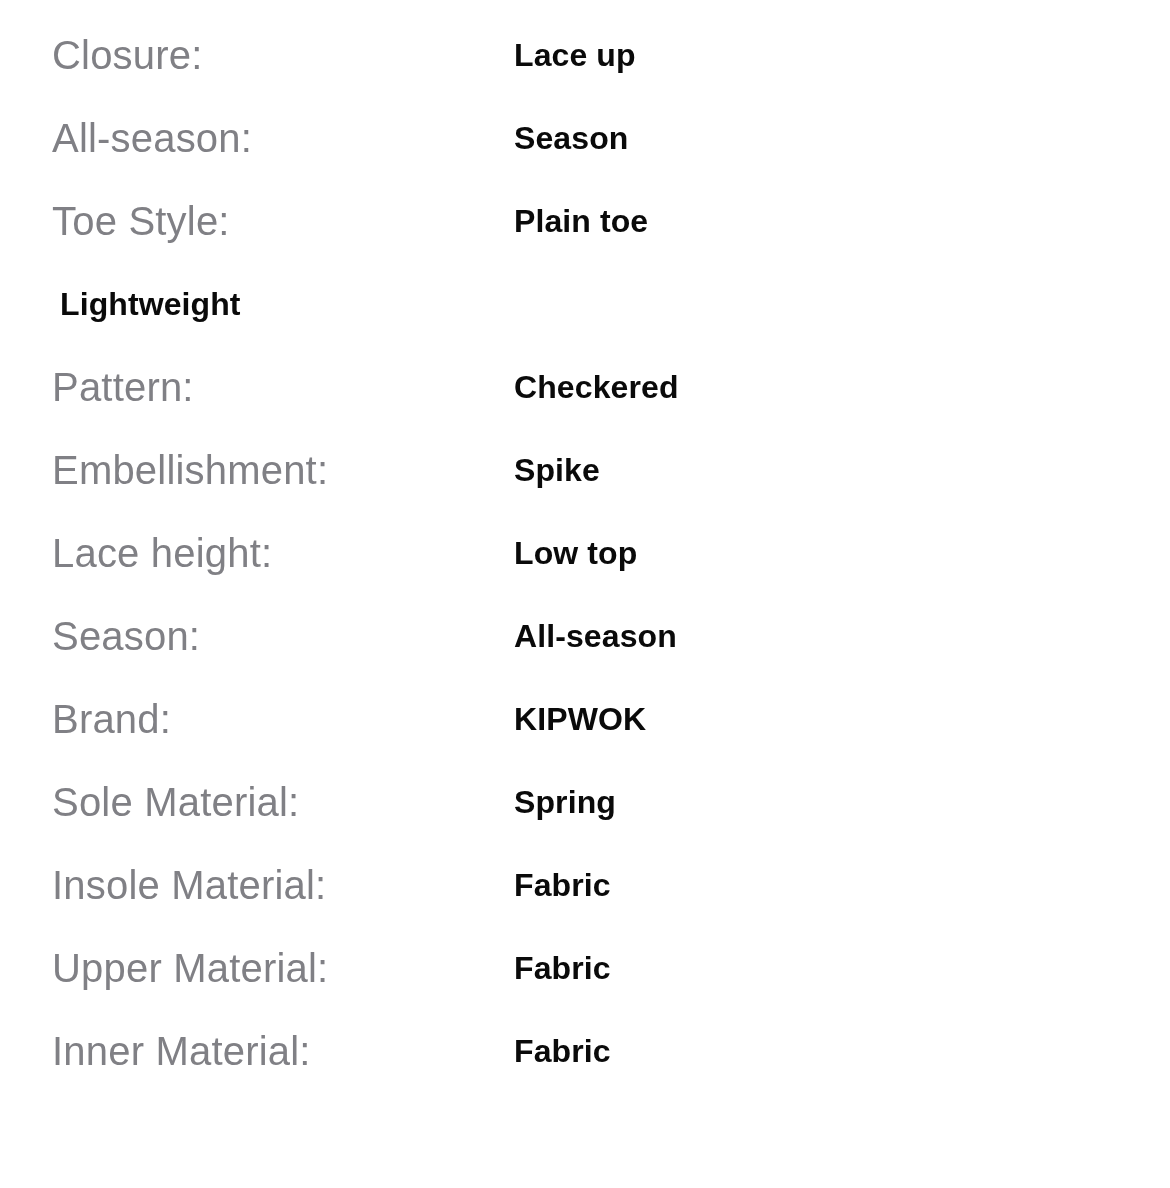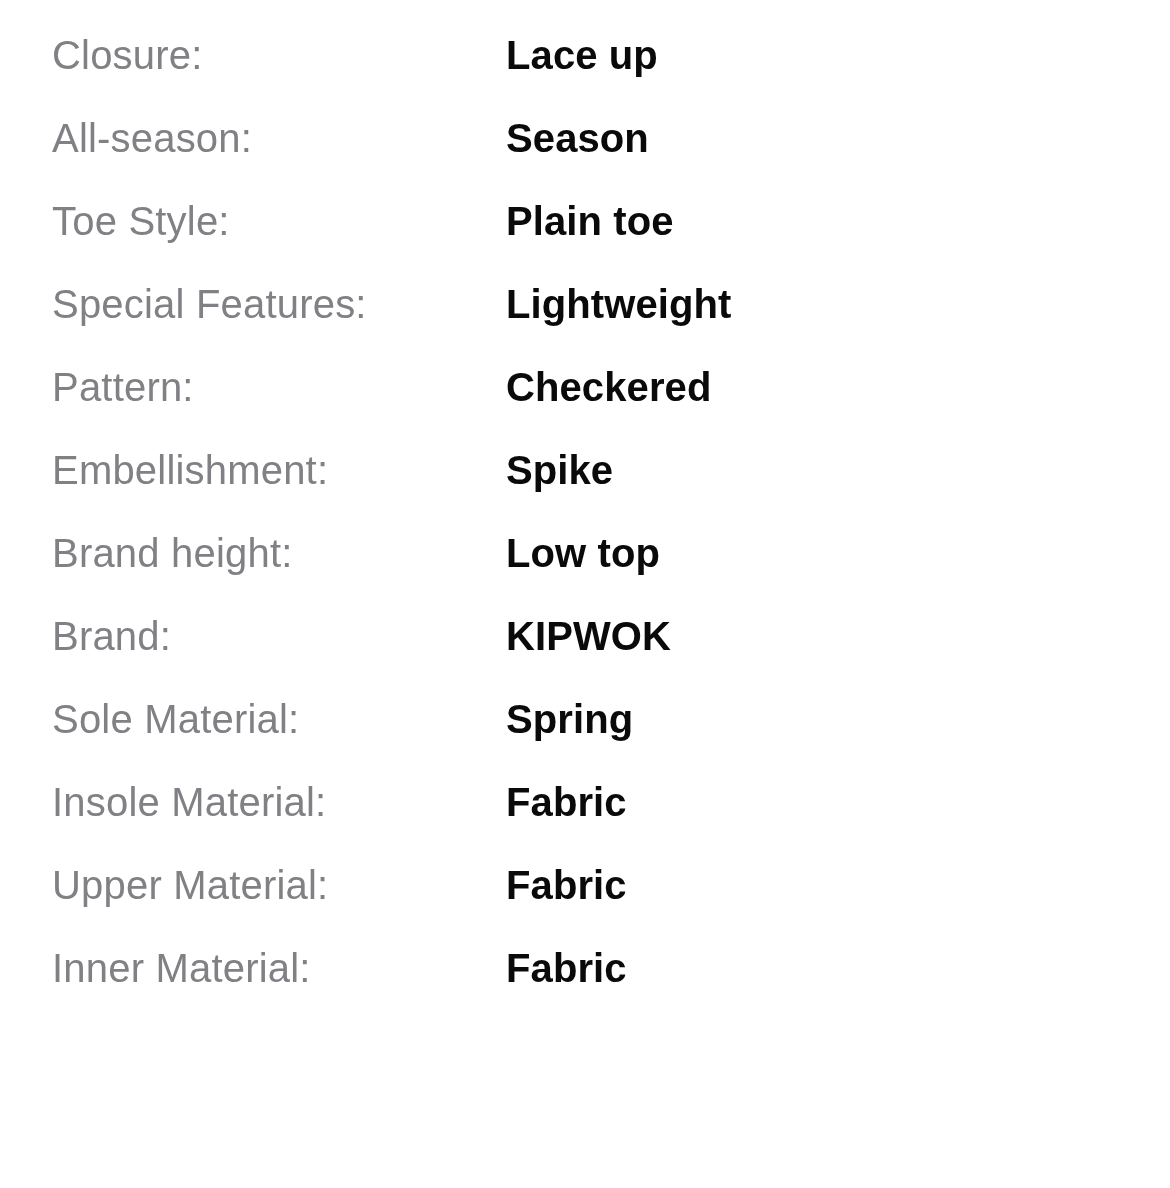--- a/index.html
+++ b/index.html
@@ -33,24 +33,25 @@
     width: 454px;
     flex: 0 0 454px;
     color: var(--label-color);
     font-size: 40px;
     font-weight: 400;
     letter-spacing: 0.2px;
     white-space: nowrap;
   }
   .spec-value {
     color: var(--value-color);
-    font-size: 40px;
+    font-size: 32px;
     font-weight: 700;
     letter-spacing: 0.1px;
     white-space: nowrap;
+    margin-left: 8px;
   }
 </style>
 </head>
 <body>
 
 <div class="spec-list" id="spec-list">
   <div class="spec-row">
     <span class="spec-label">Closure:</span>
     <span class="spec-value">Lace up</span>
   </div>
@@ -59,39 +60,42 @@
     <span class="spec-label">All-season:</span>
     <span class="spec-value">Season</span>
   </div>
 
   <div class="spec-row">
     <span class="spec-label">Toe Style:</span>
     <span class="spec-value">Plain toe</span>
   </div>
 
   <div class="spec-row">
-    <span class="spec-label">Special Features:</span>
     <span class="spec-value">Lightweight</span>
   </div>
 
   <div class="spec-row">
     <span class="spec-label">Pattern:</span>
     <span class="spec-value">Checkered</span>
   </div>
 
   <div class="spec-row">
     <span class="spec-label">Embellishment:</span>
     <span class="spec-value">Spike</span>
   </div>
 
   <div class="spec-row">
-    <span class="spec-label">Brand height:</span>
+    <span class="spec-label">Lace height:</span>
     <span class="spec-value">Low top</span>
   </div>
 
+  <div class="spec-row">
+    <span class="spec-label">Season:</span>
+    <span class="spec-value">All-season</span>
+  </div>
 
 
   <div class="spec-row">
     <span class="spec-label">Brand:</span>
     <span class="spec-value">KIPWOK</span>
   </div>
 
   <div class="spec-row">
     <span class="spec-label">Sole Material:</span>
     <span class="spec-value">Spring</span>

